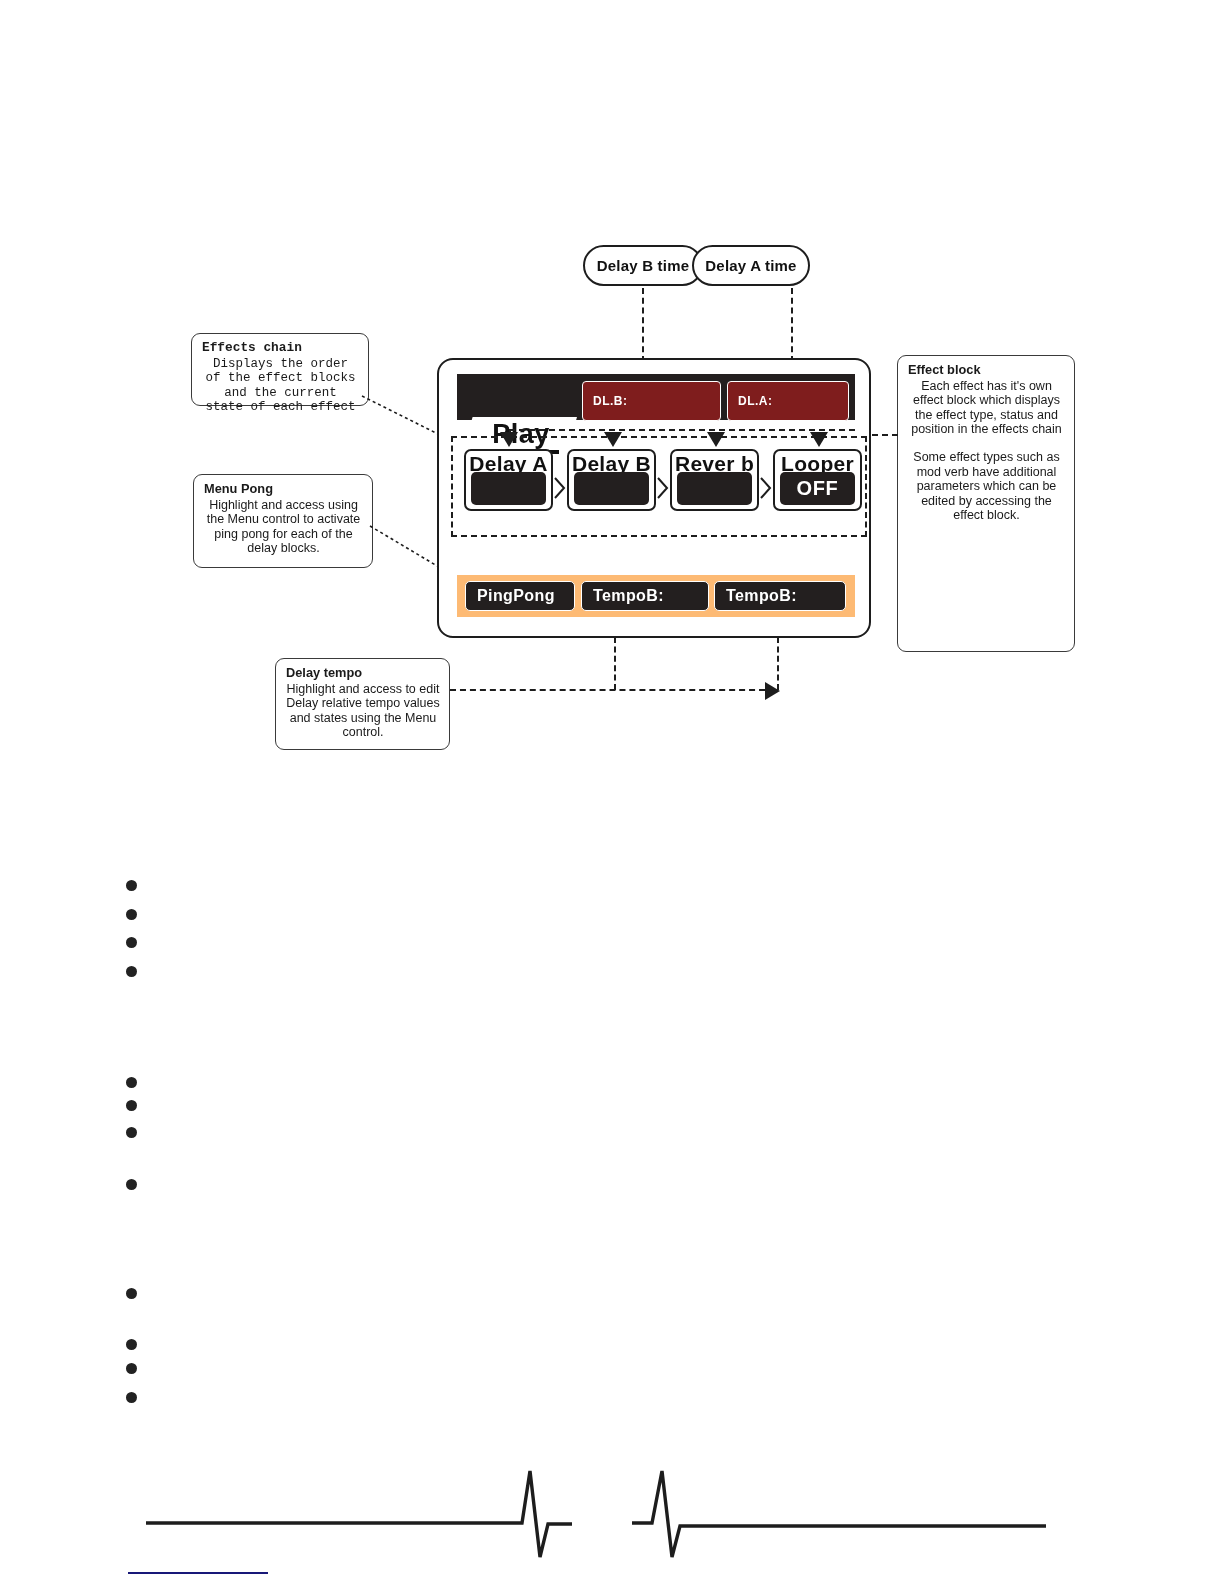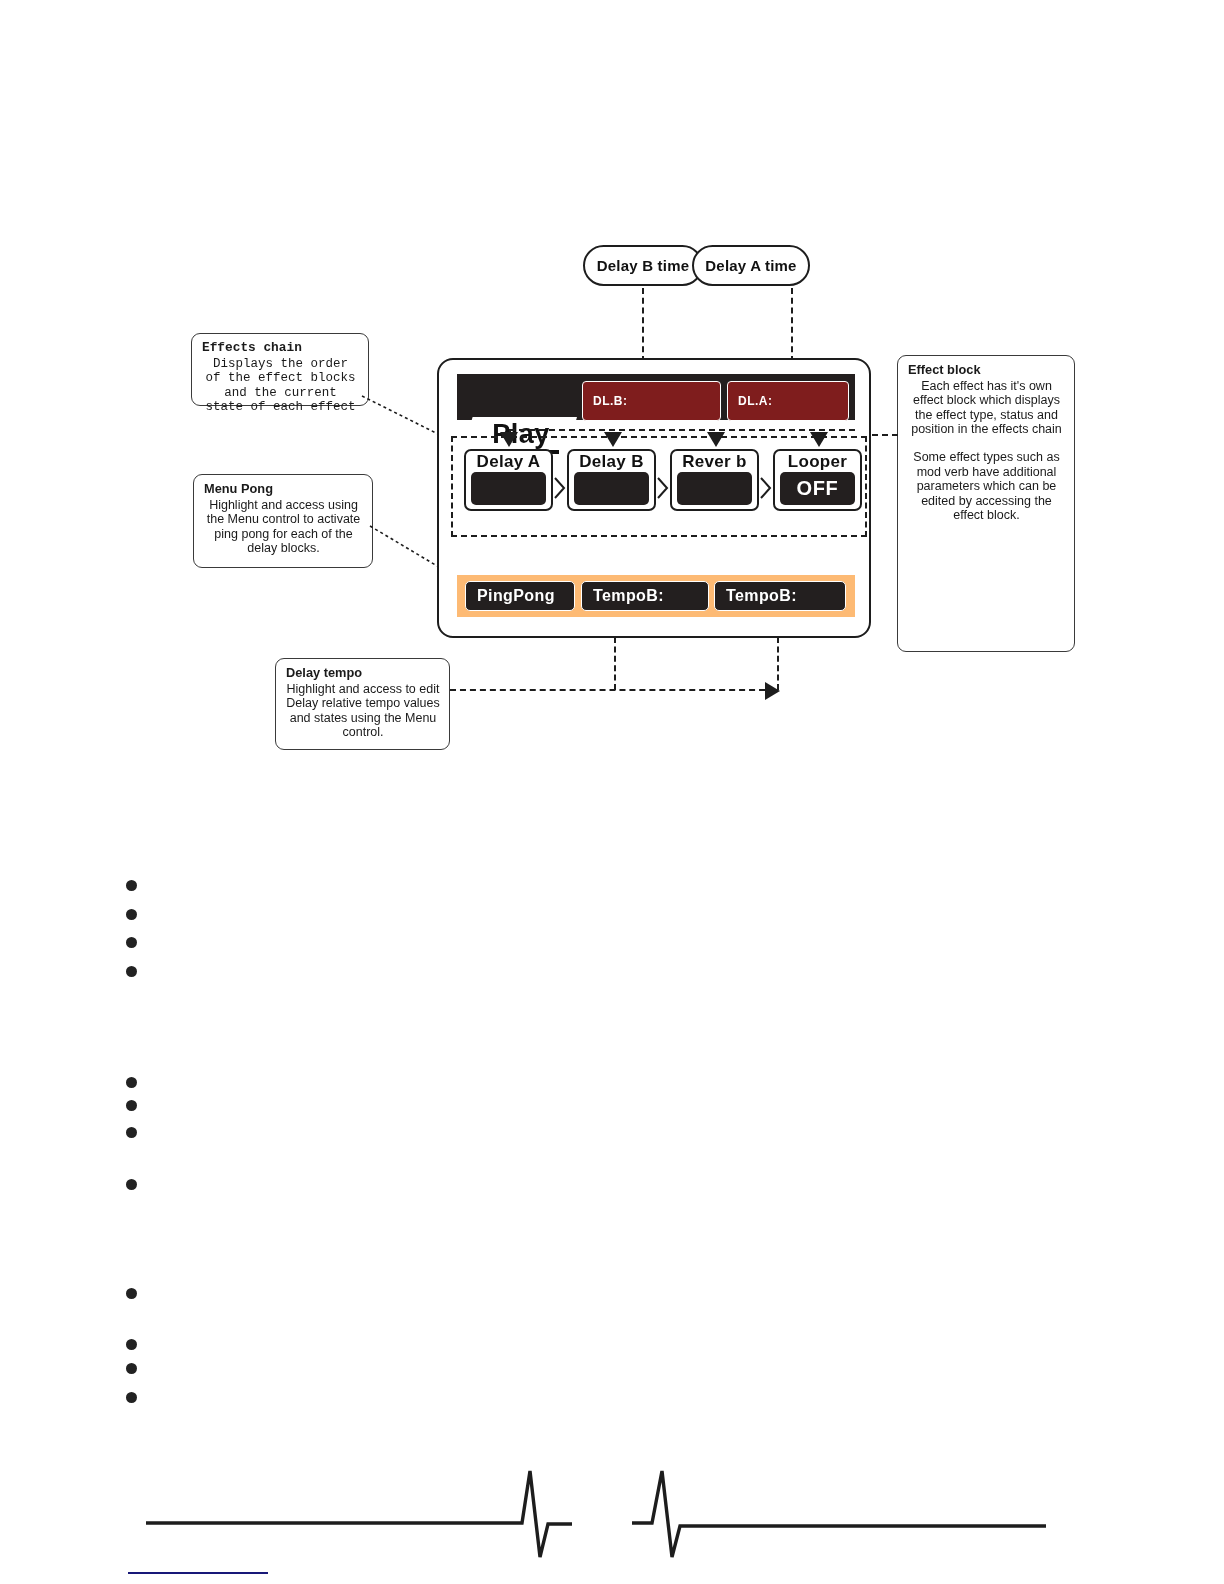--- a/index.html
+++ b/index.html
@@ -88,21 +88,21 @@
     box-sizing:border-box;
   }
   .fxblock{
     position:absolute;top:89px;width:89px;height:62px;
     background:#ffffff;
     border:2px solid #1d1d1d;border-radius:7px;
     box-sizing:border-box;
   }
   .fxblock .fxname{
     position:absolute;left:0;right:0;top:1px;text-align:center;
-    font-size:17px;font-weight:bold;color:#111;letter-spacing:.3px;
+    font-size:21px;font-weight:bold;color:#111;letter-spacing:.3px;
   }
   .fxblock .fxstate{
     position:absolute;left:5px;right:5px;bottom:4px;height:33px;
     background:#231f1f;border-radius:5px;
     display:flex;align-items:center;justify-content:center;
     color:#ffffff;font-size:20px;font-weight:bold;letter-spacing:.6px;
   }
   .chev{
     position:absolute;top:117px;width:12px;height:22px;
   }

